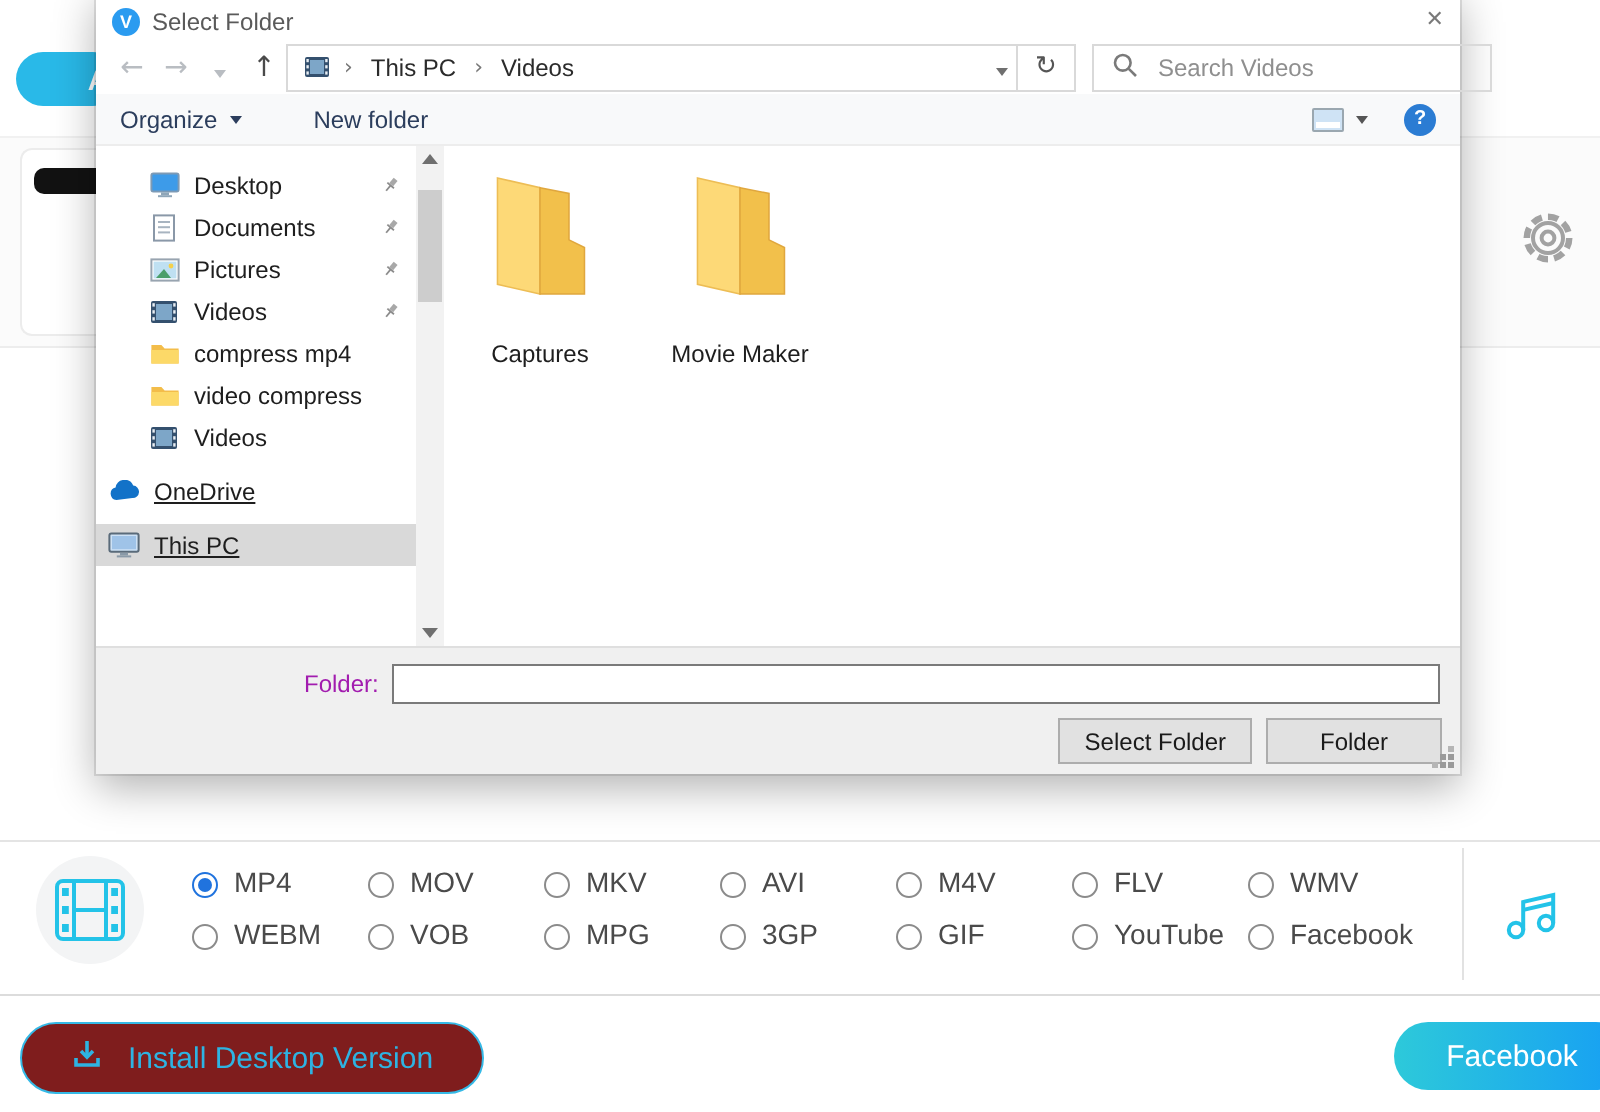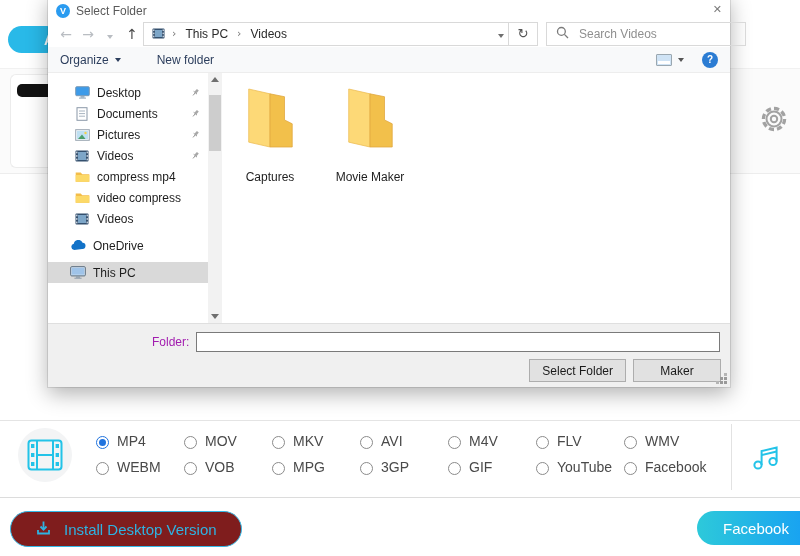--- a/index.html
+++ b/index.html
@@ -75,21 +75,21 @@
   .viewicon{width:16px;height:12px;border:1px solid #9aa7b0;background:#cfe3f5;box-sizing:border-box;
             border-radius:1px;position:relative;}
   .viewicon::after{content:"";position:absolute;left:1px;right:1px;bottom:1px;height:3px;background:#fff;}
   .helpbtn{width:16px;height:16px;border-radius:50%;background:#2b7cd3;color:#fff;font-size:10px;font-weight:bold;
            display:flex;align-items:center;justify-content:center;margin-left:18px;cursor:pointer;}
 
   .dlg-body{flex:1;display:flex;position:relative;overflow:hidden;}
   .sidebar{width:160px;flex:none;padding-top:9px;box-sizing:border-box;}
   .side-row{height:21px;display:flex;align-items:center;gap:7px;padding-left:26px;font-size:12px;
             color:#1e1e1e;cursor:pointer;}
-  .side-row.lvl1{padding-left:22px;}
+  .side-row.lvl1{padding-left:6px;text-decoration:underline;}
   .side-row.gap{margin-top:6px;}
   .side-row.selected{background:#d9d9d9;}
   .side-row .pin{margin-left:auto;margin-right:8px;flex:none;}
   .sicon{flex:none;display:flex;align-items:center;justify-content:center;width:16px;height:16px;}
 
   .vscroll{position:absolute;left:160px;top:0;width:14px;height:100%;background:#f2f2f2;}
   .varrow{position:absolute;left:3px;width:0;height:0;border-left:4px solid transparent;border-right:4px solid transparent;}
   .varrow.up{top:4px;border-bottom:5px solid #6f6f6f;}
   .varrow.down{bottom:4px;border-top:5px solid #6f6f6f;}
   .vthumb{position:absolute;left:1px;top:22px;width:12px;height:56px;background:#cdcdcd;}
@@ -470,17 +470,17 @@
     </div>
   </div>
 
   <div class="dlg-footer">
     <div class="folder-row">
       <label>Folder:</label>
       <input type="text" value="" style="">
     </div>
     <div class="btn-row">
       <button class="winbtn">Select Folder</button>
-      <button class="winbtn">Maker</button>
+      <button class="winbtn">Folder</button>
     </div>
     <span class="grip"></span>
   </div>
 </div>
 
 </body></html>

